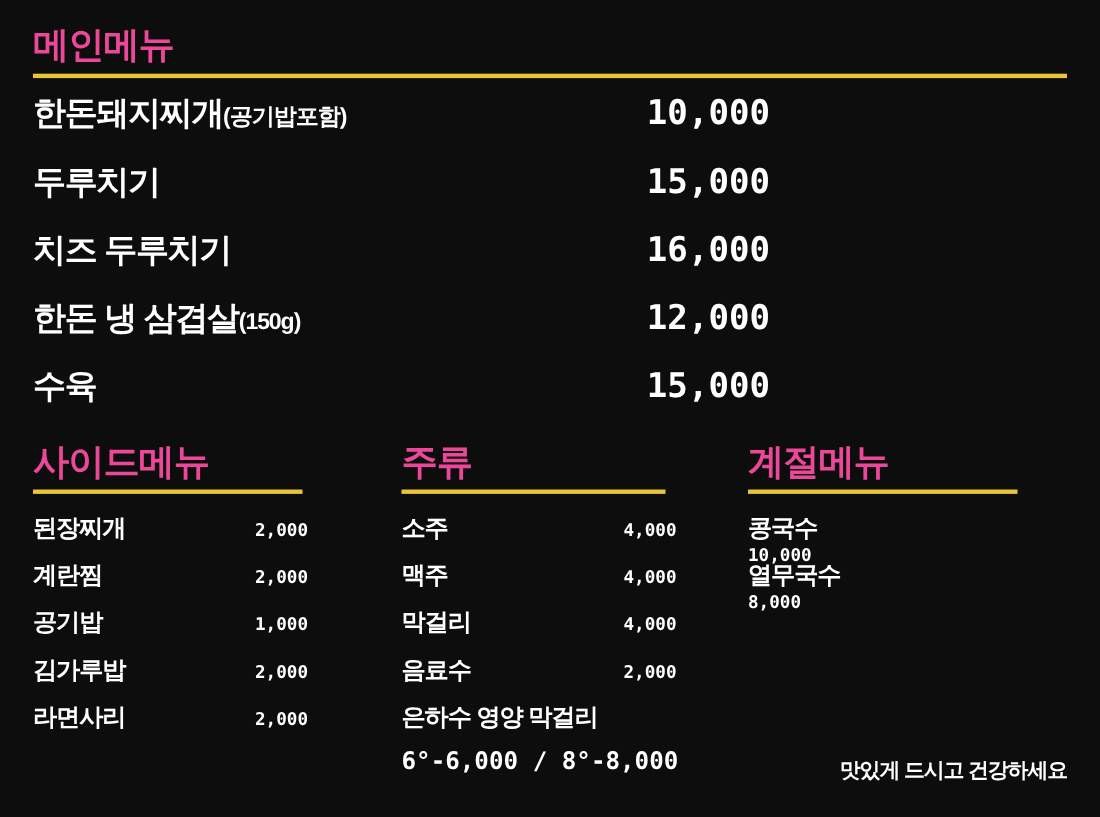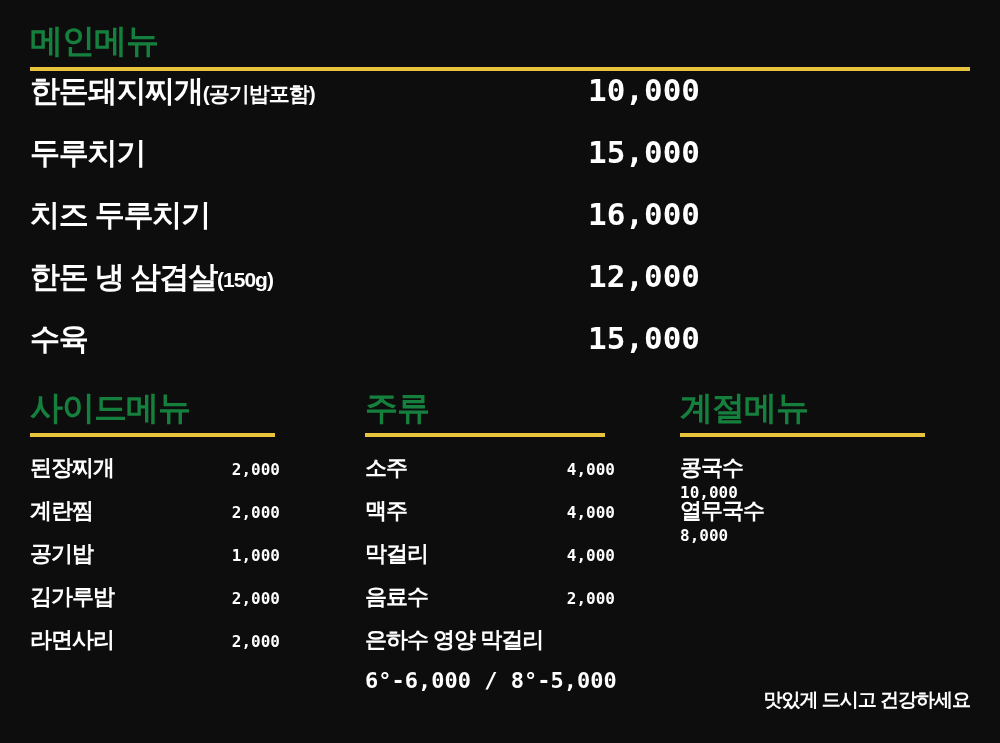--- a/index.html
+++ b/index.html
@@ -19,39 +19,40 @@
     position: absolute;
     left: 0; top: 0;
     width: 1000px;
     height: 743px;
     background: #0d0d0d;
     box-sizing: border-box;
     padding: 24px 30px 10px 30px;
   }
 
   .section-title {
-    color: #15803d;
+    color: #ec4899;
     font-size: 33px;
     font-weight: bold;
     letter-spacing: -1px;
     line-height: 1.05;
     margin: 0;
     white-space: nowrap;
   }
   .rule {
     height: 4px;
     background: #e8c43c;
     margin-top: 8px;
   }
 
   
   .main-section {
     width: 940px;
   }
   .main-list {
+    margin-top: 12px;
   }
   .main-row {
     display: flex;
     align-items: baseline;
     height: 62px;
   }
   .main-name {
     flex: 0 0 470px;
     font-size: 30px;
     font-weight: bold;
@@ -210,21 +211,21 @@
         </div>
         <div class="sub-row">
           <div class="sub-name">막걸리</div>
           <div class="sub-price">4,000</div>
         </div>
         <div class="sub-row">
           <div class="sub-name">음료수</div>
           <div class="sub-price">2,000</div>
         </div>
         <div class="full-row">은하수 영양 막걸리</div>
-        <div class="full-row mono">6°-6,000 / 8°-5,000</div>
+        <div class="full-row mono">6°-6,000 / 8°-8,000</div>
       </div>
     </div>
 
     <div class="col col-season">
       <div class="section-title">계절메뉴</div>
       <div class="rule rule-season"></div>
       <div class="sub-list">
         <div class="sub-row wide">
           <div class="sub-name">콩국수</div>
           <div class="sub-price">10,000</div>

